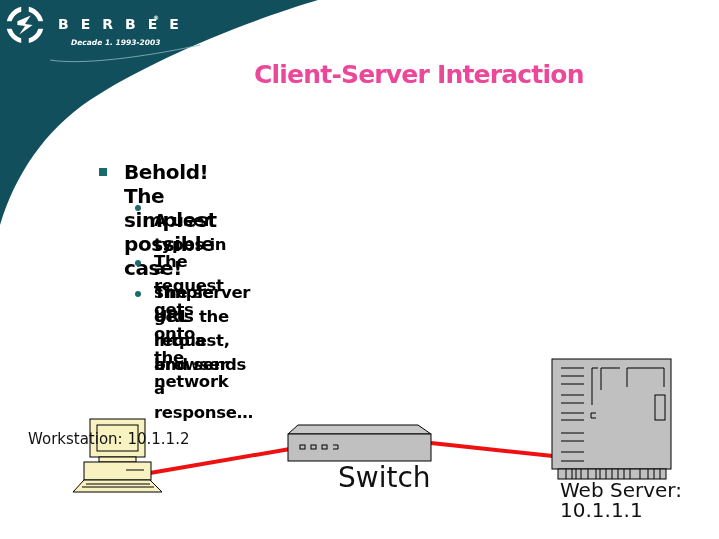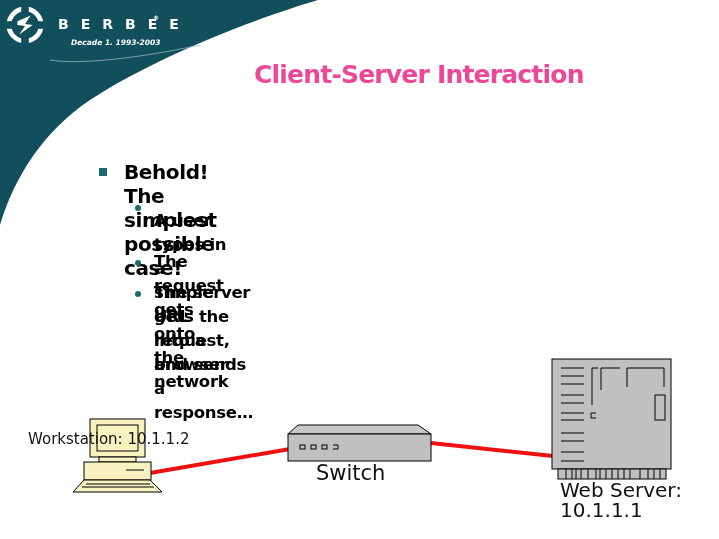--- a/index.html
+++ b/index.html
@@ -144,17 +144,17 @@
       <line x1="630" y1="469" x2="630" y2="479"></line>
       <line x1="640" y1="469" x2="640" y2="479"></line>
       <line x1="648" y1="469" x2="648" y2="479"></line>
       <line x1="654" y1="469" x2="654" y2="479"></line>
       <line x1="660" y1="469" x2="660" y2="479"></line>
     </g>
   </g>
 </svg>
 
 <div class="lbl" style="left:28px; top:430px; font-size:15px;">Workstation: 10.1.1.2</div>
-<div class="lbl" style="left:316px; top:461px; font-size:21px;">Switch</div>
+<div class="lbl" style="left:338px; top:461px; font-size:28px;">Switch</div>
 <div class="lbl" style="left:560px; top:480px; font-size:20px; line-height:20px;">
   <div>Web Server:</div>
   <div>10.1.1.1</div>
 </div>
 
 </body></html>

